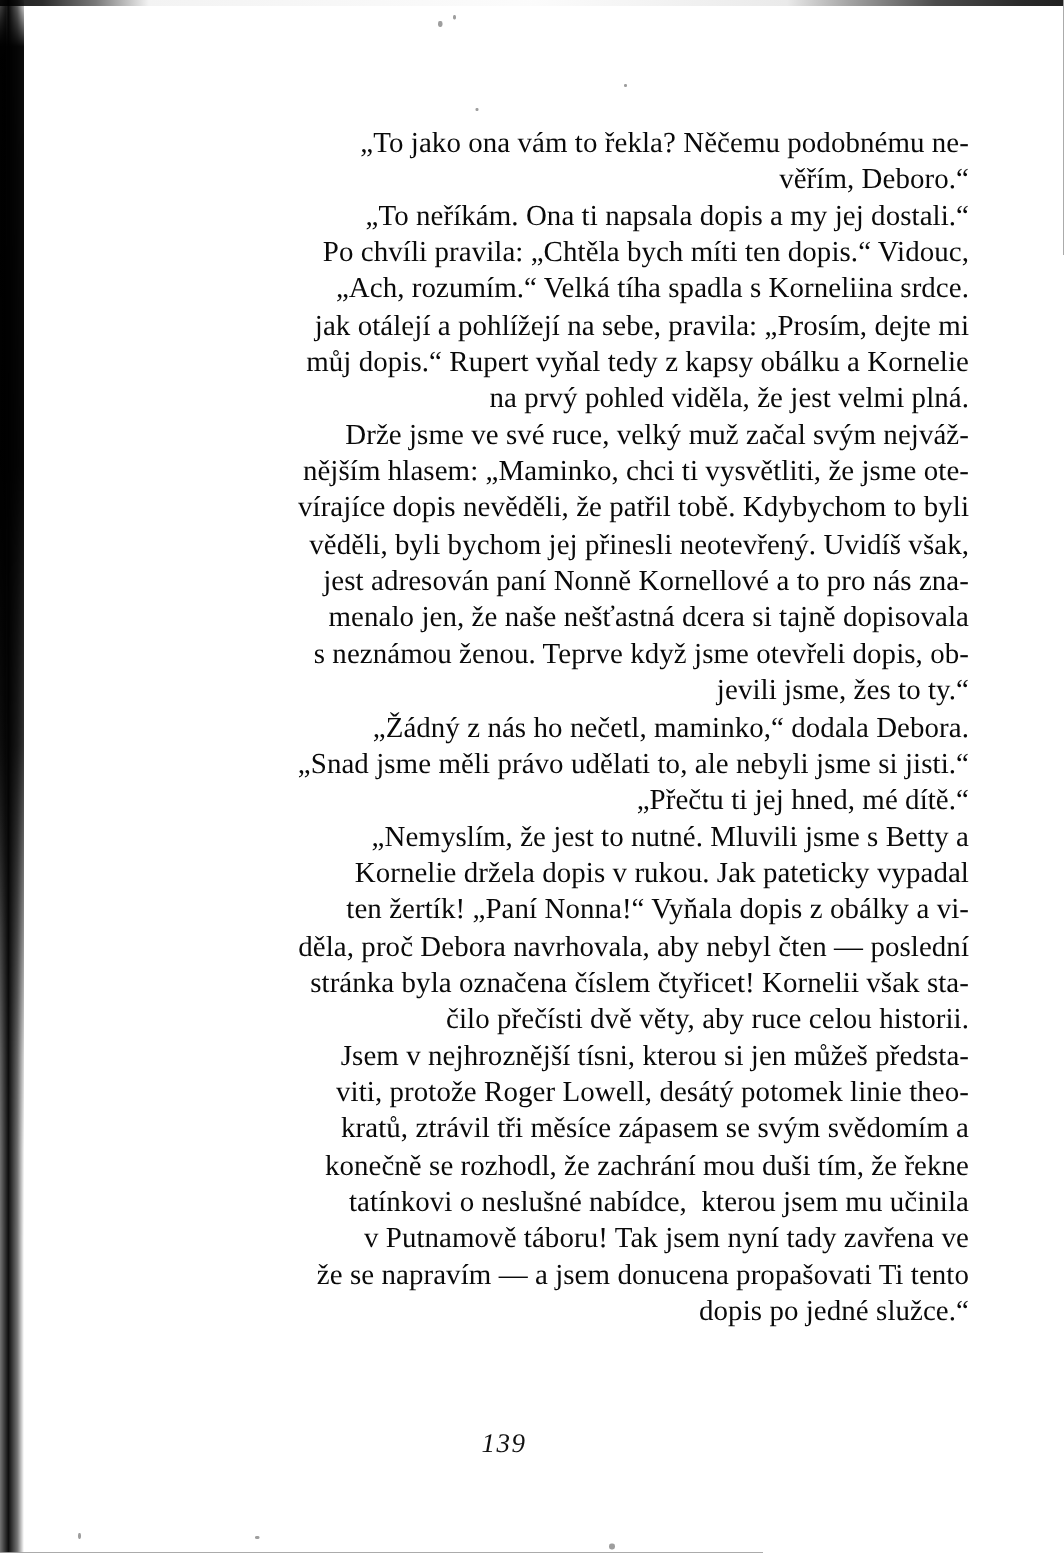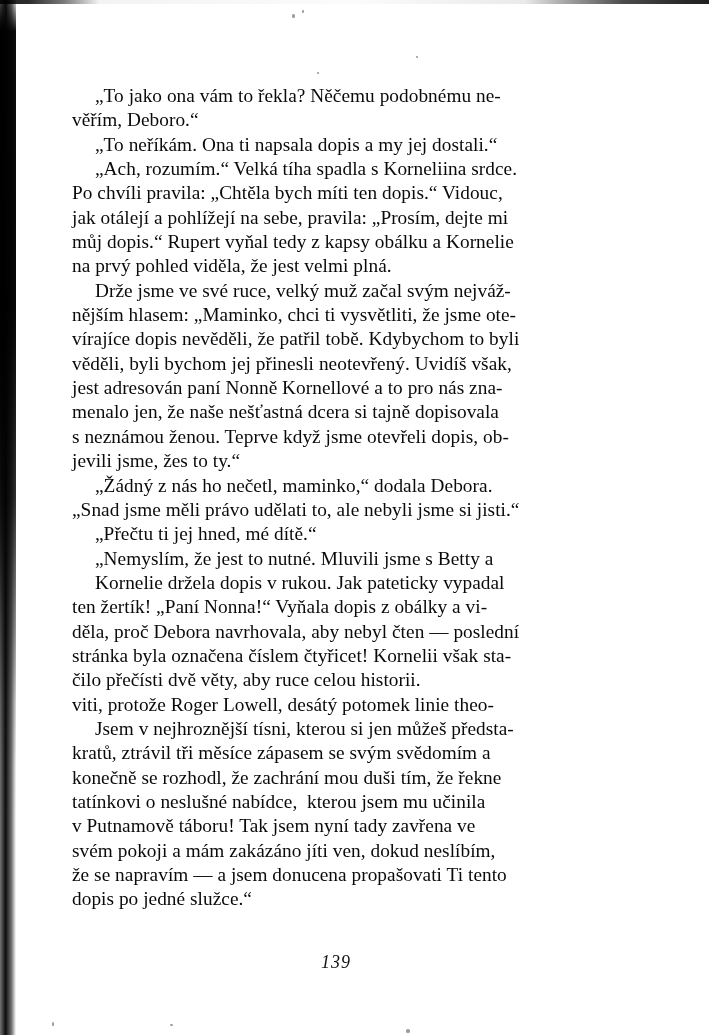--- a/index.html
+++ b/index.html
@@ -81,20 +81,21 @@
   }
 
   .line {
     display: block;
     height: 24.35px;
     font-size: 19.3px;
     line-height: 24.35px;
     letter-spacing: 0.05px;
     white-space: pre;
     color: #0a0a0a;
+    text-align: right;
   }
 
   .indent { padding-left: 23px; }
 
   .folio {
     position: absolute;
     top: 952px;
     left: 0;
     width: 672px;
     text-align: center;
@@ -119,48 +120,47 @@
   <div class="speck" style="left:416px; top:56px; width:2px; height:2px;"></div>
   <div class="speck" style="left:317px; top:72px; width:2px; height:2px;"></div>
   <div class="speck" style="left:52px; top:1022px; width:2px; height:4px;"></div>
   <div class="speck" style="left:170px; top:1024px; width:3px; height:2px;"></div>
   <div class="speck" style="left:406px; top:1029px; width:4px; height:4px;"></div>
 
   <div class="textblock" id="textblock">
       <div class="line indent">„To jako ona vám to řekla? Něčemu podobnému ne-</div>
       <div class="line">věřím, Deboro.“</div>
       <div class="line indent">„To neříkám. Ona ti napsala dopis a my jej dostali.“</div>
+      <div class="line">Po chvíli pravila: „Chtěla bych míti ten dopis.“ Vidouc,</div>
       <div class="line indent">„Ach, rozumím.“ Velká tíha spadla s Korneliina srdce.</div>
-      <div class="line">Po chvíli pravila: „Chtěla bych míti ten dopis.“ Vidouc,</div>
       <div class="line">jak otálejí a pohlížejí na sebe, pravila: „Prosím, dejte mi</div>
       <div class="line">můj dopis.“ Rupert vyňal tedy z kapsy obálku a Kornelie</div>
       <div class="line">na prvý pohled viděla, že jest velmi plná.</div>
       <div class="line indent">Drže jsme ve své ruce, velký muž začal svým nejváž-</div>
       <div class="line">nějším hlasem: „Maminko, chci ti vysvětliti, že jsme ote-</div>
       <div class="line">vírajíce dopis nevěděli, že patřil tobě. Kdybychom to byli</div>
       <div class="line">věděli, byli bychom jej přinesli neotevřený. Uvidíš však,</div>
       <div class="line">jest adresován paní Nonně Kornellové a to pro nás zna-</div>
       <div class="line">menalo jen, že naše nešťastná dcera si tajně dopisovala</div>
       <div class="line">s neznámou ženou. Teprve když jsme otevřeli dopis, ob-</div>
       <div class="line">jevili jsme, žes to ty.“</div>
       <div class="line indent">„Žádný z nás ho nečetl, maminko,“ dodala Debora.</div>
       <div class="line">„Snad jsme měli právo udělati to, ale nebyli jsme si jisti.“</div>
       <div class="line indent">„Přečtu ti jej hned, mé dítě.“</div>
       <div class="line indent">„Nemyslím, že jest to nutné. Mluvili jsme s Betty a</div>
       <div class="line indent">Kornelie držela dopis v rukou. Jak pateticky vypadal</div>
       <div class="line">ten žertík! „Paní Nonna!“ Vyňala dopis z obálky a vi-</div>
       <div class="line">děla, proč Debora navrhovala, aby nebyl čten — poslední</div>
       <div class="line">stránka byla označena číslem čtyřicet! Kornelii však sta-</div>
       <div class="line">čilo přečísti dvě věty, aby ruce celou historii.</div>
+      <div class="line indent">Jsem v nejhroznější tísni, kterou si jen můžeš předsta-</div>
       <div class="line">viti, protože Roger Lowell, desátý potomek linie theo-</div>
-      <div class="line indent">Jsem v nejhroznější tísni, kterou si jen můžeš předsta-</div>
       <div class="line">kratů, ztrávil tři měsíce zápasem se svým svědomím a</div>
       <div class="line">konečně se rozhodl, že zachrání mou duši tím, že řekne</div>
       <div class="line">tatínkovi o neslušné nabídce,  kterou jsem mu učinila</div>
       <div class="line">v Putnamově táboru! Tak jsem nyní tady zavřena ve</div>
-      <div class="line">svém pokoji a mám zakázáno jíti ven, dokud neslíbím,</div>
       <div class="line">že se napravím — a jsem donucena propašovati Ti tento</div>
       <div class="line">dopis po jedné služce.“</div>
     </div>
 
   <div class="folio">139</div>
 
 </div>
 
 </body></html>

